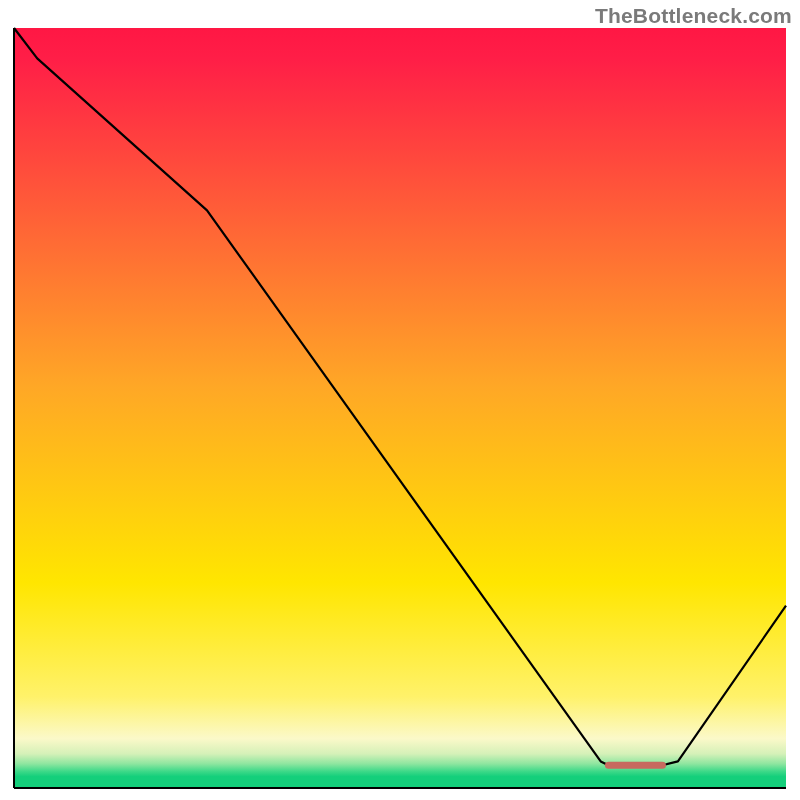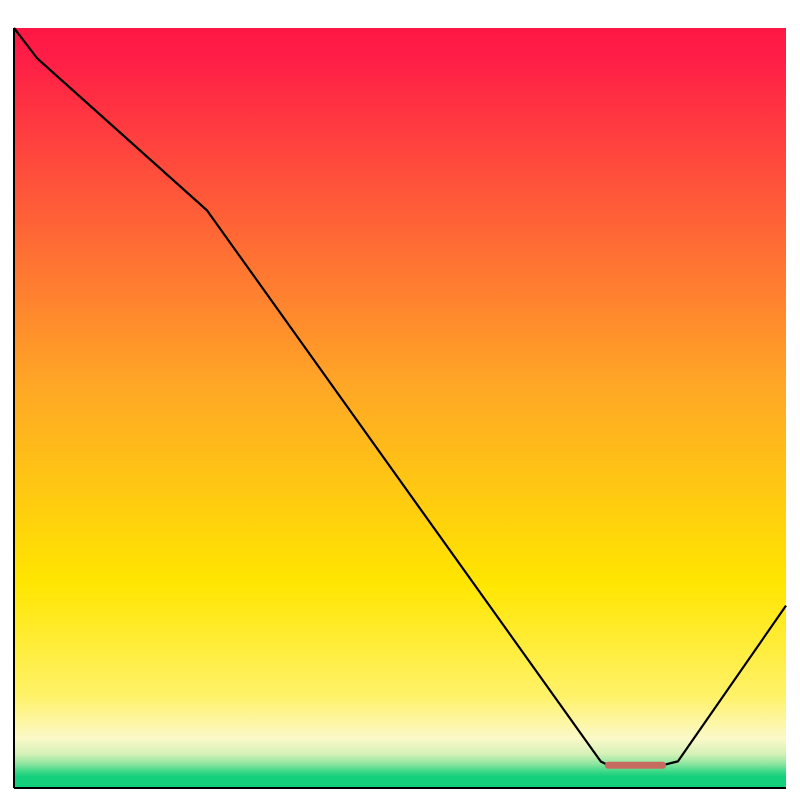--- a/index.html
+++ b/index.html
@@ -29,20 +29,21 @@
   svg {
     position: absolute;
     inset: 0;
     z-index: 1;
   }
 </style>
 </head>
 <body>
 
 <div class="wrap">
+  <div class="attribution">TheBottleneck.com</div>
 
   <svg id="chart-svg" width="800" height="800" viewBox="0 0 800 800">
     <defs>
       <linearGradient id="bg-grad" x1="0" y1="0" x2="0" y2="1">
           <stop offset="0%" stop-color="#ff1744"></stop>
           <stop offset="4%" stop-color="#ff1e47"></stop>
           <stop offset="47%" stop-color="#ffa726"></stop>
           <stop offset="73%" stop-color="#ffe600"></stop>
           <stop offset="88%" stop-color="#fff26a"></stop>
           <stop offset="93.5%" stop-color="#fbf9c9"></stop>

